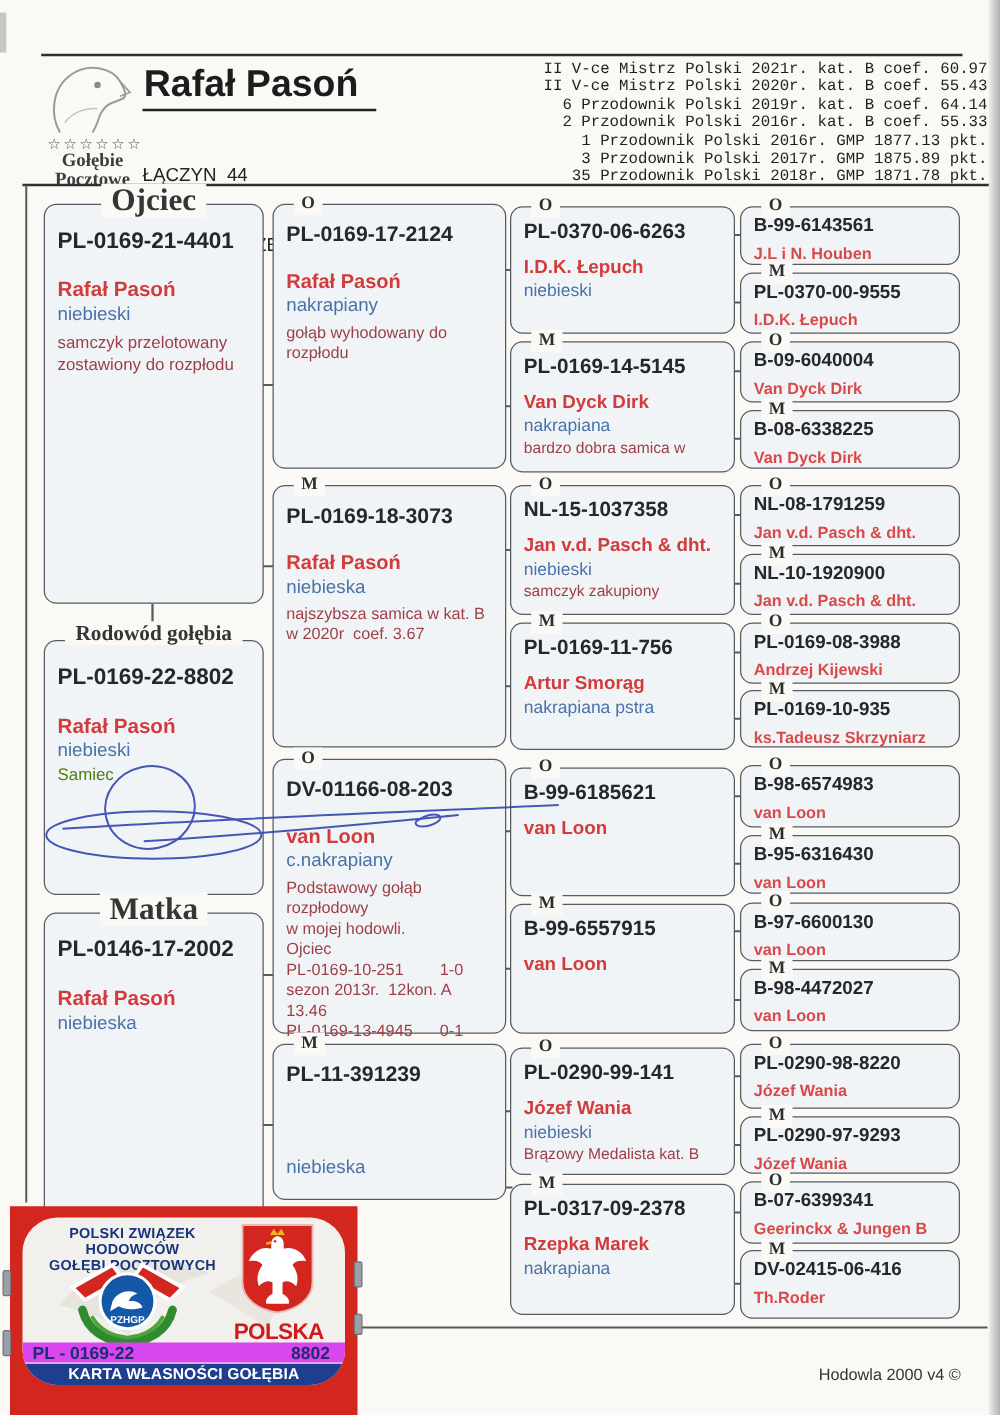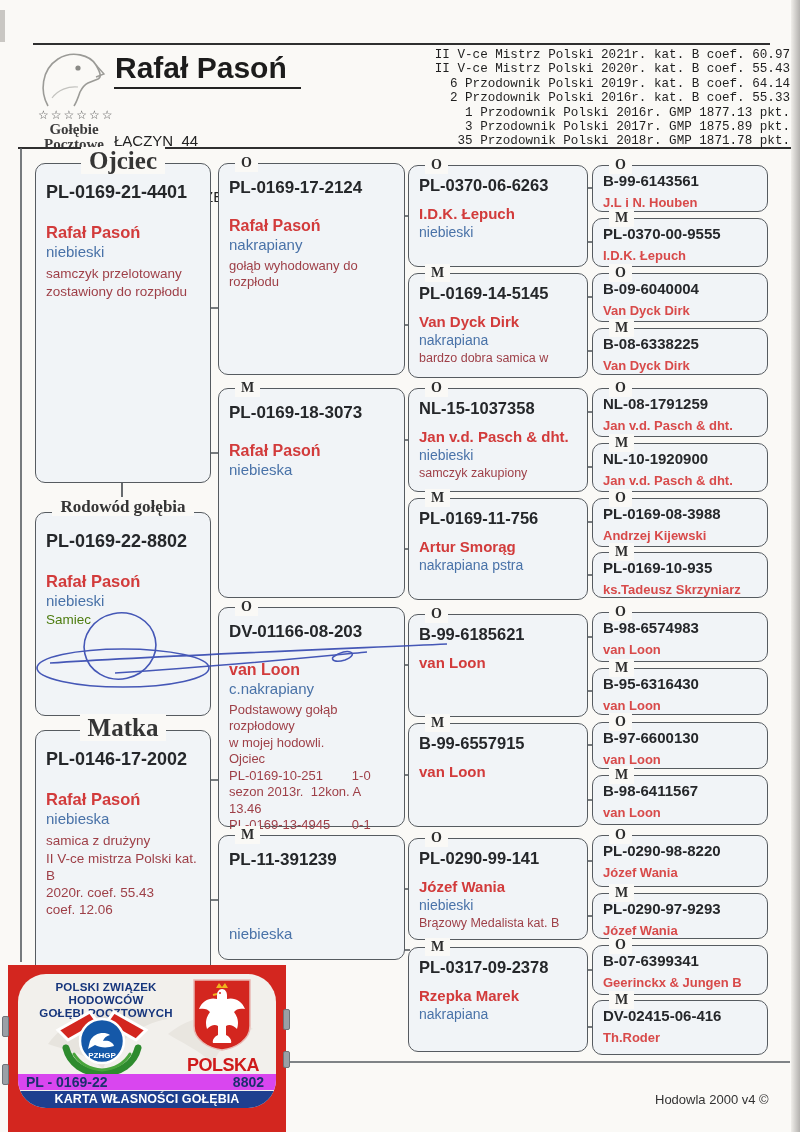--- a/index.html
+++ b/index.html
@@ -147,40 +147,38 @@
     <div class="breeder">Rafał Pasoń</div>
     <div class="colorname">niebieski</div>
     <div class="note black">Samiec</div>
   </div>
 
   <div class="pbox g1" style="left:35px;top:730px;width:176px;height:328px;">
     <div class="titlewrap"><span class="titletext">Matka</span></div>
     <div class="ring">PL-0146-17-2002</div>
     <div class="breeder">Rafał Pasoń</div>
     <div class="colorname">niebieska</div>
-    <div class="note">samica z drużyny
-II V-ce mistrza Polski kat. B
-2020r. coef. 55.43
-coef. 12.06</div>
   </div>
 
   <div class="pbox" style="left:218px;top:163px;width:187px;height:212px;">
     <span class="sex">O</span>
     <div class="ring">PL-0169-17-2124</div>
     <div class="breeder">Rafał Pasoń</div>
     <div class="colorname">nakrapiany</div>
     <div class="note">gołąb wyhodowany do
 rozpłodu</div>
   </div>
 
   <div class="pbox" style="left:218px;top:388px;width:187px;height:210px;">
     <span class="sex">M</span>
     <div class="ring">PL-0169-18-3073</div>
     <div class="breeder">Rafał Pasoń</div>
     <div class="colorname">niebieska</div>
+    <div class="note">najszybsza samica w kat. B
+w 2020r  coef. 3.67</div>
   </div>
 
   <div class="pbox" style="left:218px;top:607px;width:187px;height:220px;">
     <span class="sex">O</span>
     <div class="ring">DV-01166-08-203</div>
     <div class="breeder">van Loon</div>
     <div class="colorname">c.nakrapiany</div>
     <div class="note">Podstawowy gołąb rozpłodowy
 w mojej hodowli.
 Ojciec
@@ -297,21 +295,21 @@
     <div class="ring">B-95-6316430</div>
     <div class="breeder">van Loon</div>
   </div>
   <div class="pbox g4" style="left:592px;top:722px;width:176px;height:47px;">
     <span class="sex">O</span>
     <div class="ring">B-97-6600130</div>
     <div class="breeder">van Loon</div>
   </div>
   <div class="pbox g4" style="left:592px;top:775px;width:176px;height:50px;">
     <span class="sex">M</span>
-    <div class="ring">B-98-6411567</div>
+    <div class="ring">B-98-4472027</div>
     <div class="breeder">van Loon</div>
   </div>
   <div class="pbox g4" style="left:592px;top:835px;width:176px;height:52px;">
     <span class="sex">O</span>
     <div class="ring">PL-0290-98-8220</div>
     <div class="breeder">Józef Wania</div>
   </div>
   <div class="pbox g4" style="left:592px;top:893px;width:176px;height:46px;">
     <span class="sex">M</span>
     <div class="ring">PL-0290-97-9293</div>

